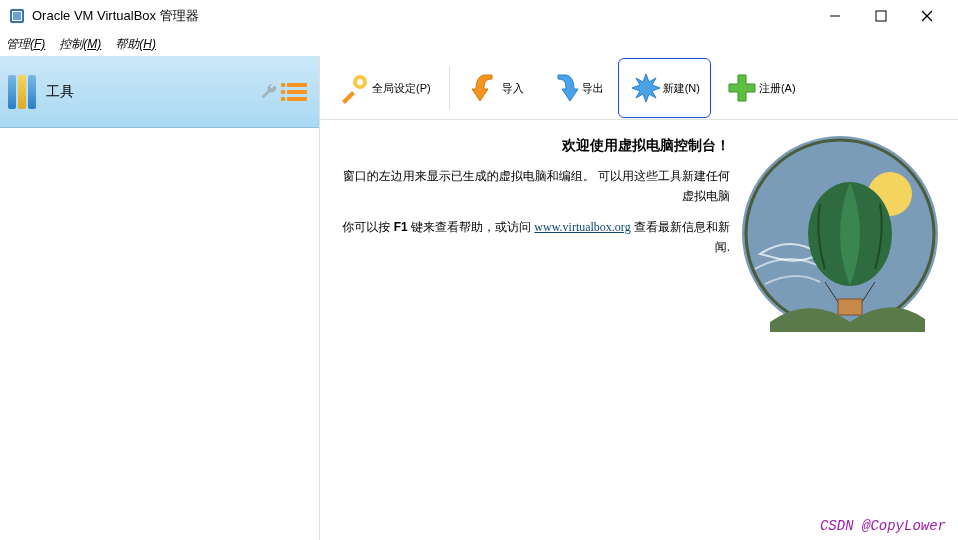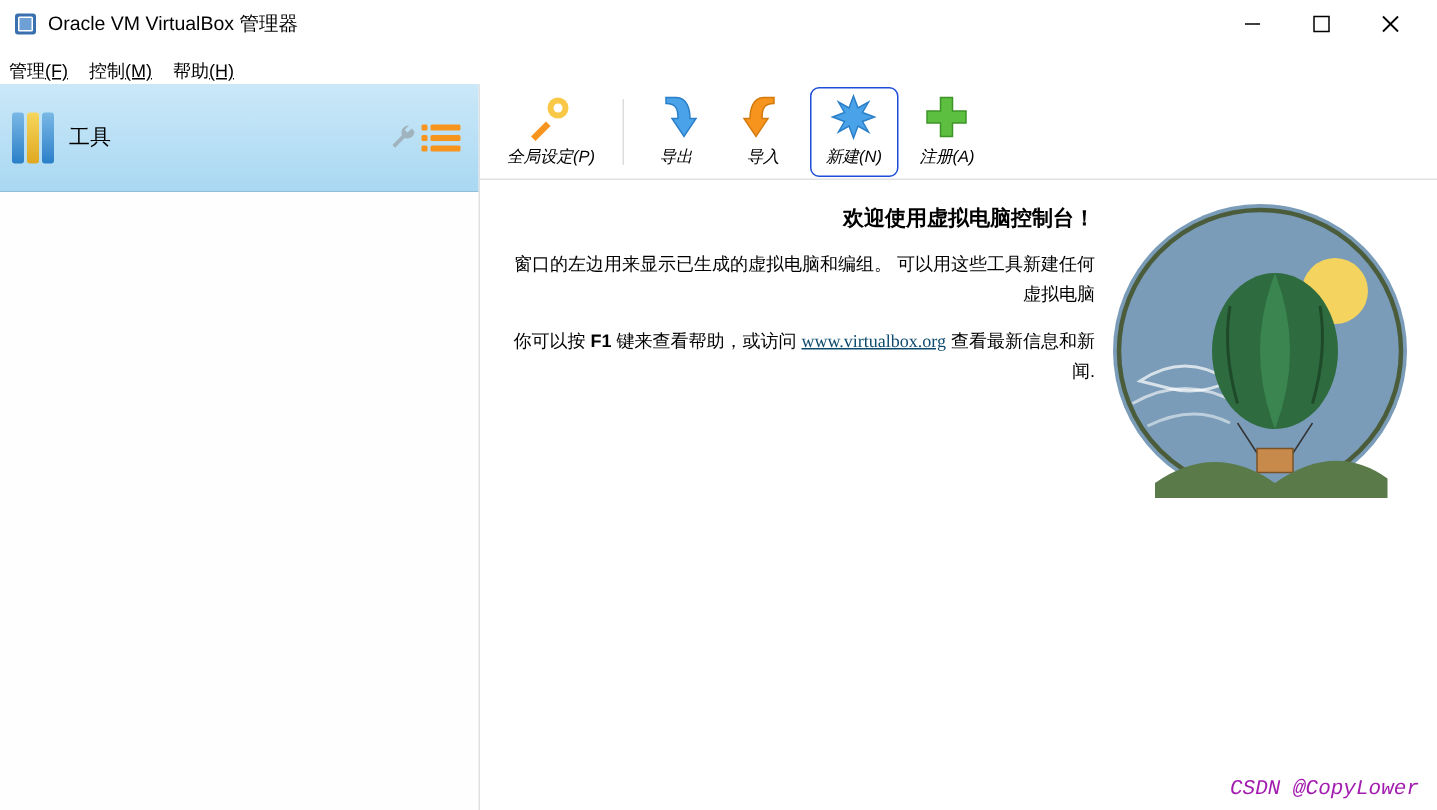--- a/index.html
+++ b/index.html
@@ -4,39 +4,39 @@
 <style>
 * { margin: 0; padding: 0; box-sizing: border-box; font-family: "Microsoft YaHei", "SimSun", sans-serif; }
 body { width: 958px; height: 540px; background: #fff; position: relative; overflow: hidden; }
 
 .titlebar { height: 32px; display: flex; align-items: center; padding: 0 8px; background: #fff; }
 .titlebar .app-icon { width: 18px; height: 18px; margin-right: 6px; }
 .titlebar .title { font-size: 13px; flex: 1; }
 .win-controls { display: flex; gap: 0; }
 .win-btn { width: 46px; height: 32px; display: flex; align-items: center; justify-content: center; font-size: 14px; cursor: pointer; }
 
-.menubar { height: 24px; display: flex; align-items: flex-end; padding: 0 6px; gap: 14px; font-size: 12px; }
+.menubar { height: 24px; display: flex; align-items: center; padding: 0 6px; gap: 14px; font-size: 12px; font-style: italic; }
 .menubar span { cursor: pointer; }
 .menubar span u { text-decoration: underline; }
 
 .main { display: flex; height: calc(540px - 32px - 24px); }
 
 .sidebar { width: 320px; background: #fefefe; border-right: 1px solid #e0e0e0; }
 .tools-row { height: 72px; background: linear-gradient(#cbe8f8, #a9d8f2); display: flex; align-items: center; padding: 0 8px; border-bottom: 1px solid #8cc0de; }
 .tool-lines { display: flex; gap: 2px; margin-right: 10px; }
 .tool-line { width: 8px; height: 34px; border-radius: 2px; }
 .tools-label { font-size: 14px; flex: 1; color: #000; }
 .tool-wrench { width: 22px; height: 22px; margin-right: 8px; opacity: 0.5; }
 .tool-list { display: flex; flex-direction: column; gap: 3px; margin-right: 4px; }
 .tool-list-line { width: 20px; height: 4px; background: #f7941d; border-radius: 1px; position: relative; }
 .tool-list-line::before { content: ''; position: absolute; left: -6px; top: 0; width: 4px; height: 4px; background: #f7941d; border-radius: 1px; }
 
 .content { flex: 1; padding: 0; }
 .toolbar { height: 64px; display: flex; align-items: center; padding: 4px 8px; gap: 4px; border-bottom: 1px solid #e0e0e0; }
-.tbtn { display: flex; flex-direction: column; align-items: center; justify-content: flex-start; height: 58px; padding: 2px 10px; cursor: pointer; border-radius: 2px; font-style: italic; }
+.tbtn { display: flex; flex-direction: row; align-items: center; justify-content: center; height: 58px; padding: 2px 10px; cursor: pointer; border-radius: 2px; }
 .tbtn .ic { width: 34px; height: 34px; display: flex; align-items: center; justify-content: center; }
 .tbtn .lbl { font-size: 11px; margin-top: 2px; }
 .sep { width: 1px; height: 44px; background: #ddd; margin: 0 4px; }
 .highlight-box { border: 1px solid #1d4ed8; border-radius: 6px; padding: 0; }
 
 .welcome { padding: 14px 18px; display: flex; text-align: right; }
 .welcome-text { flex: 1; font-size: 12px; line-height: 1.7; }
 .welcome-text h3 { font-size: 14px; font-weight: bold; margin-bottom: 8px; }
 .welcome-text p { margin-bottom: 10px; }
 .welcome-text a { color: #0c4a6e; text-decoration: underline; font-family: Liberation Serif, serif; }
@@ -114,32 +114,32 @@
               <circle cx="22" cy="11" r="3" fill="#fff"></circle>
               <path d="M4 30 L14 20 L17 23 L7 33 Z" fill="#f7941d"></path>
             </svg>
         </span>
         <span class="lbl">全局设定(P)</span>
       </div>
       <div class="sep"></div>
       <div class="tbtn">
         <span class="ic">
           <svg viewBox="0 0 34 34">
+              <path d="M17 4 C10 4 8 12 8 18 L4 18 L12 30 L20 18 L16 18 C16 12 17 8 24 8 L24 4 Z" fill="#f7941d" stroke="#d37a0e" stroke-width="1"></path>
+            </svg>
+        </span>
+        <span class="lbl">导入</span>
+      </div>
+      <div class="tbtn">
+        <span class="ic">
+          <svg viewBox="0 0 34 34">
               <path d="M17 4 C24 4 26 12 26 18 L30 18 L22 30 L14 18 L18 18 C18 12 17 8 10 8 L10 4 Z" fill="#4aa3e8" stroke="#2a7fc8" stroke-width="1"></path>
             </svg>
         </span>
         <span class="lbl">导出</span>
-      </div>
-      <div class="tbtn">
-        <span class="ic">
-          <svg viewBox="0 0 34 34">
-              <path d="M17 4 C10 4 8 12 8 18 L4 18 L12 30 L20 18 L16 18 C16 12 17 8 24 8 L24 4 Z" fill="#f7941d" stroke="#d37a0e" stroke-width="1"></path>
-            </svg>
-        </span>
-        <span class="lbl">导入</span>
       </div>
       <div class="highlight-box">
         <div class="tbtn">
           <span class="ic">
             <svg viewBox="0 0 34 34">
                 <g transform="translate(17,17)">
                   <path d="M0-14 L3-6 L10-10 L6-3 L14 0 L6 3 L10 10 L3 6 L0 14 L-3 6 L-10 10 L-6 3 L-14 0 L-6-3 L-10-10 L-3-6 Z" fill="#4aa3e8" stroke="#2a7fc8" stroke-width="1"></path>
                 </g>
               </svg>
           </span>

